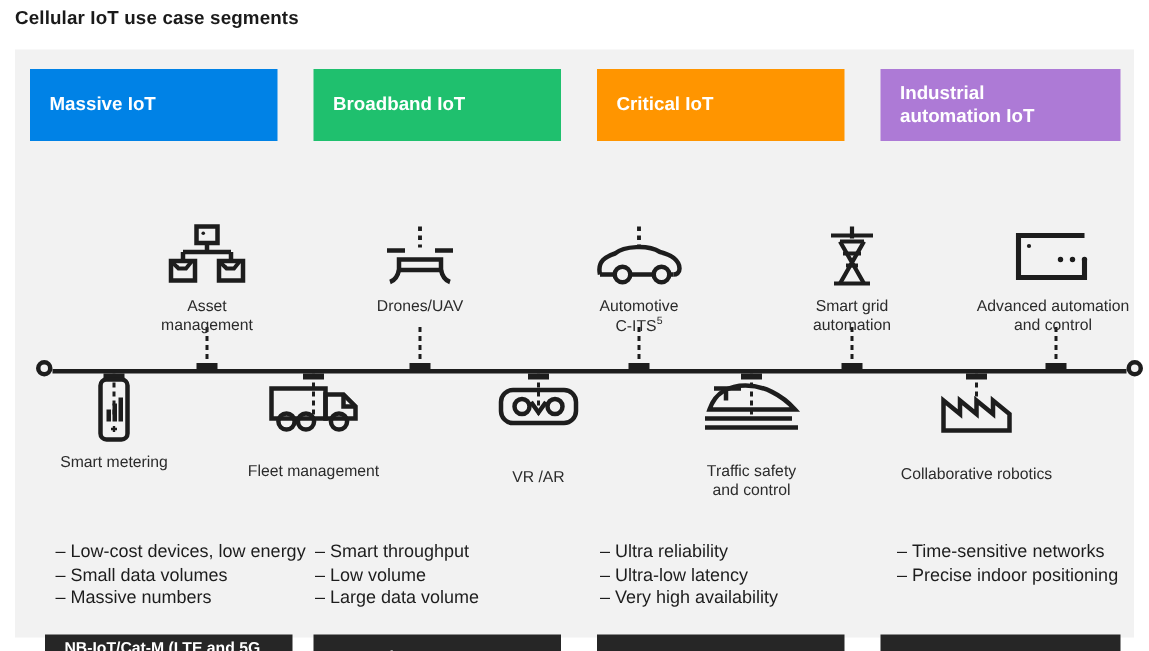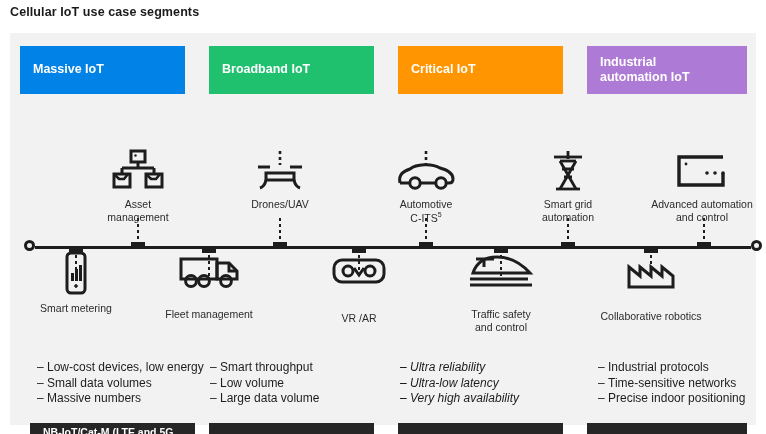--- a/index.html
+++ b/index.html
@@ -72,21 +72,21 @@
   }
   .node.below .icon{align-items:flex-start;}
   sup{font-size:7px;vertical-align:super;}
 
   
   .bullets{position:absolute;top:327px;font-size:12px;line-height:15.5px;color:#1d1d1d;}
   .bullets .b{white-space:nowrap;}
   .bullets .b::before{content:"\2013\00a0";}
   .bl0{left:27px;}
   .bl1{left:200px;}
-  .bl2{left:390px;font-style:italic;}
+  .bl2{left:390px;}
   .bl3{left:588px;}
 
   
   .tech{
     position:absolute;top:390px;height:29px;
     background:#262626;color:#ffffff;
     display:flex;align-items:center;padding-left:13px;
     box-sizing:border-box;font-size:10.5px;font-weight:bold;
   }
   .tech.t0{left:20px; width:165px;}
@@ -313,21 +313,20 @@
       <div class="b">Smart throughput</div>
       <div class="b">Low volume</div>
       <div class="b">Large data volume</div>
     </div>
     <div class="bullets bl2">
       <div class="b">Ultra reliability</div>
       <div class="b">Ultra-low latency</div>
       <div class="b">Very high availability</div>
     </div>
     <div class="bullets bl3">
-      <div class="b">Industrial protocols</div>
       <div class="b">Time-sensitive networks</div>
       <div class="b">Precise indoor positioning</div>
     </div>
 
     <div class="tech t0">
       <span>NB-IoT/Cat-M (LTE and 5G NR)</span>
     </div>
     <div class="tech t1">
       <span>LTE and 5G NR</span>
     </div>

